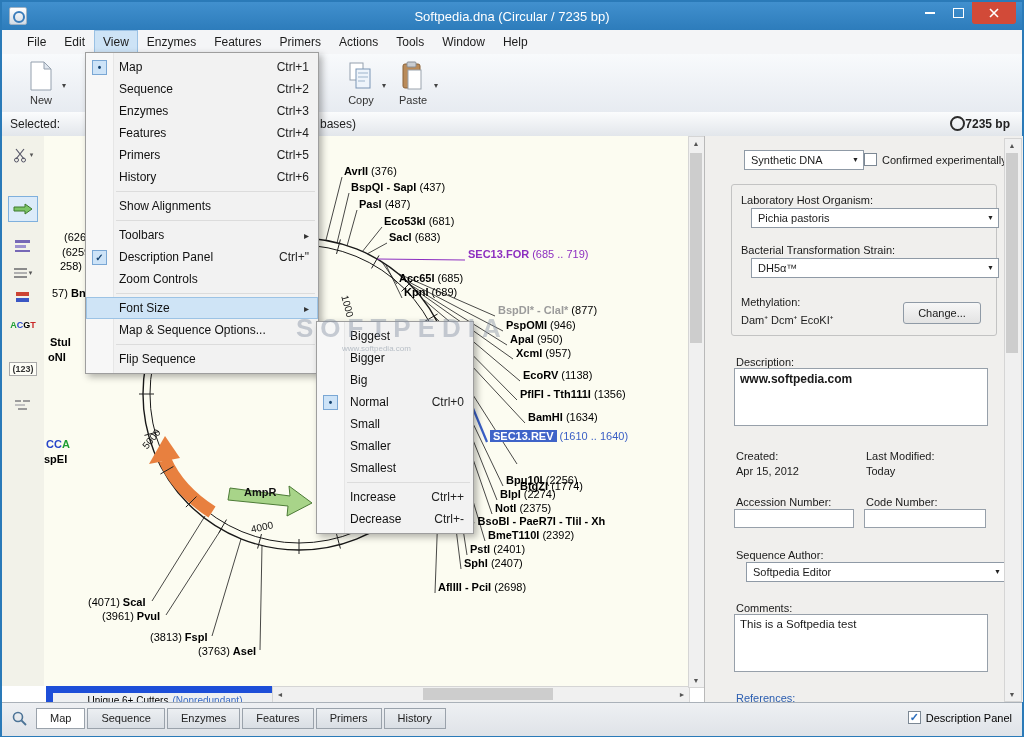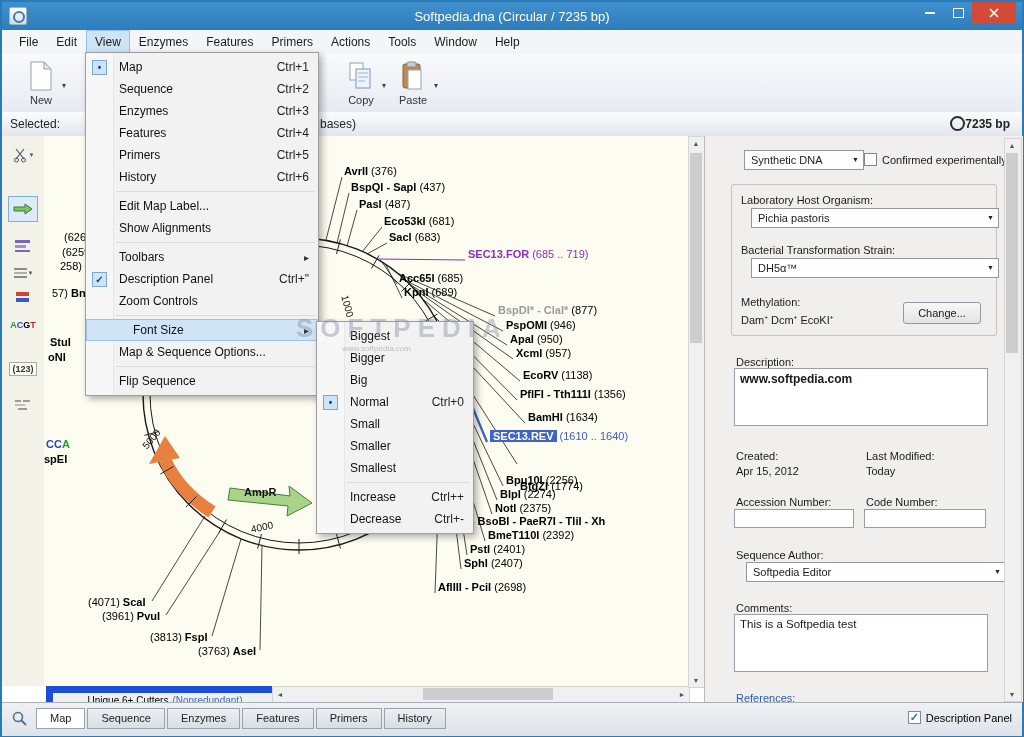--- a/index.html
+++ b/index.html
@@ -12,21 +12,21 @@
     border:1px solid #9fb2c4;border-radius:2px;position:relative;flex:none;}
   .app-icon::after{content:"";position:absolute;left:3px;top:3px;width:8px;height:8px;border:2px solid #3a7dbb;border-radius:50%;}
   .title{position:absolute;left:120px;right:120px;text-align:center;font-size:13px;white-space:nowrap;}
   .winbtns{margin-left:auto;display:flex;align-items:flex-start;height:100%;}
   .winbtn{width:28px;height:22px;display:flex;align-items:center;justify-content:center;}
   .winbtn .bar{width:10px;height:2px;background:#fff;}
   .winbtn .box{width:9px;height:8px;border:1px solid #fff;}
   .winbtn.close{width:44px;background:#d24a38;border-radius:0 0 3px 3px;margin-right:6px;}
   
   .menubar{position:absolute;left:2px;right:2px;top:30px;height:24px;background:#f4f5f7;
-    border-bottom:1px solid #dadee2;display:flex;padding-left:8px;font-size:12px;color:#1c1c1c;}
+    border-bottom:1px solid #dadee2;display:flex;padding-left:16px;font-size:12px;color:#1c1c1c;}
   .mb-item{padding:5px 9px 0 9px;height:19px;}
   .mb-item.active{background:#cde3f6;box-shadow:inset 0 0 0 1px #9ac1e4;}
   
   .toolbar{position:absolute;left:2px;right:2px;top:54px;height:58px;
     background:linear-gradient(#f8fafc,#e7ebf1);border-bottom:1px solid #c6ccd4;}
   .toolbtn{position:absolute;top:5px;width:54px;text-align:center;font-size:11px;color:#333;}
   .ticon{height:33px;display:flex;align-items:center;justify-content:center;position:relative;}
   .tdd{position:absolute;right:2px;bottom:2px;font-size:8px;color:#444;}
   .tlabel{margin-top:2px;}
   
@@ -94,21 +94,21 @@
     border:1px solid #9aa2ab;color:#222;}
   .btab.active{background:#fff;}
   .descpanel{position:absolute;right:10px;top:8px;display:flex;align-items:center;gap:5px;font-size:11px;}
   
   .menu{position:absolute;border:1px solid #9e9e9e;box-shadow:3px 3px 7px rgba(0,0,0,.3);z-index:40;
     font-size:12px;padding:3px 0;color:#111;
     background:linear-gradient(90deg,#f7f7f7 0,#f7f7f7 27px,#e6e6e6 27px,#e6e6e6 28px,#f2f2f2 28px);}
   .view-menu{left:85px;top:52px;width:232px;}
   .font-menu{left:316px;top:321px;width:156px;}
   .menu-item{display:flex;align-items:center;height:22px;padding-right:9px;}
-  .menu-item.hl{background:#cfe4f6;box-shadow:inset 0 0 0 1px #9cc3e5;padding-left:14px;}
+  .menu-item.hl{background:#cfe4f6;box-shadow:inset 0 0 0 1px #9cc3e5;}
   .gutter{width:27px;display:flex;align-items:center;justify-content:center;flex:none;}
   .mark{width:15px;height:15px;background:#cde3f7;border:1px solid #7aa7d4;display:flex;align-items:center;
     justify-content:center;font-size:10px;color:#15436f;font-weight:bold;box-sizing:border-box;}
   .mlabel{padding-left:6px;}
   .maccel{margin-left:auto;padding-left:18px;color:#222;}
   .maccel.arrow{font-size:10px;color:#333;}
   .menu-sep{height:1px;background:#dcdcdc;margin:3px 3px 3px 30px;}
   
   .watermark{position:absolute;left:296px;top:313px;z-index:60;font-size:26px;font-weight:bold;
     letter-spacing:7px;color:rgba(135,147,163,.45);pointer-events:none;}
@@ -478,24 +478,20 @@
         <span class="maccel">Ctrl+5</span>
       </div>
       <div class="menu-item">
         <span class="gutter"></span>
         <span class="mlabel">History</span>
         <span class="maccel">Ctrl+6</span>
       </div>
       <div class="menu-sep"></div>
       <div class="menu-item">
         <span class="gutter"></span>
-        <span class="mlabel">Edit Map Label...</span>
-      </div>
-      <div class="menu-item">
-        <span class="gutter"></span>
         <span class="mlabel">Show Alignments</span>
       </div>
       <div class="menu-sep"></div>
       <div class="menu-item">
         <span class="gutter"></span>
         <span class="mlabel">Toolbars</span>
         <span class="maccel arrow">▸</span>
       </div>
       <div class="menu-item">
         <span class="gutter">

